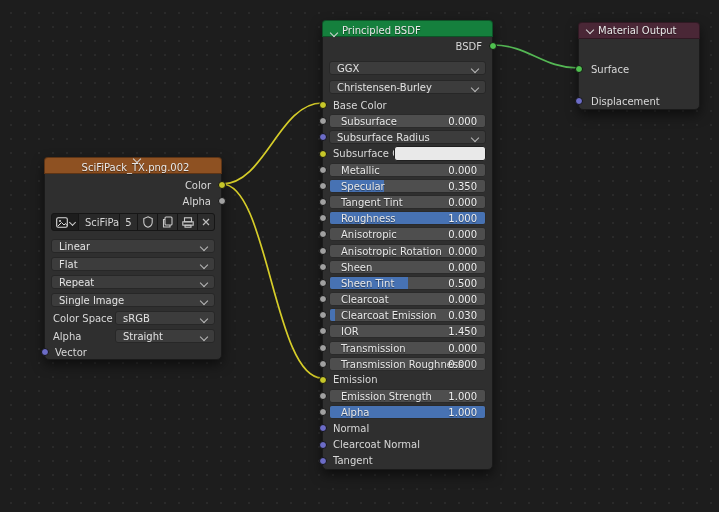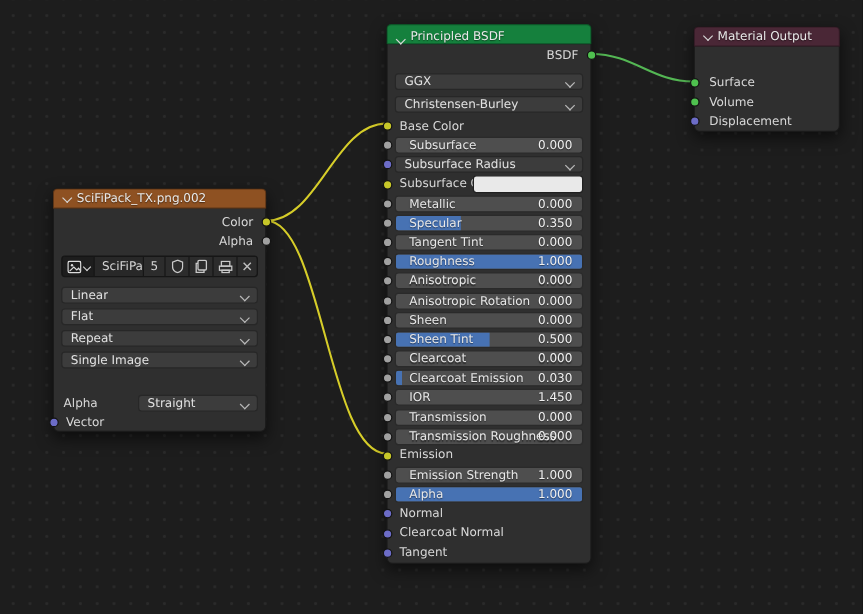--- a/index.html
+++ b/index.html
@@ -71,21 +71,21 @@
 
 <div class="canvas">
 
   <svg class="wires" width="719" height="512">
     <path fill="none" stroke-width="1.7" d="M222,184 C265,184 279,103 322,103" stroke="#d6cd29"></path>
     <path fill="none" stroke-width="1.7" d="M222,184 C268,184 274,378 322,378" stroke="#d6cd29"></path>
     <path fill="none" stroke-width="1.7" d="M493,45 C528,45 543,68 578,68" stroke="#54b754"></path>
   </svg>
 
   <div class="node" style="left:44px;top:157px;width:178px;height:203px;">
-    <div class="nheader" style="background: rgb(142, 81, 34);">
+    <div class="nheader" style="background: rgb(142, 81, 34); flex-direction: column;">
       <span class="chev"></span>
       <span class="ttl">SciFiPack_TX.png.002</span>
     </div>
 
     <div class="row outr" style="top:20px">
       <span class="lbl">Color</span>
       <span class="socket out" style="background: rgb(199, 199, 41);"></span>
     </div>
     <div class="row outr" style="top:36px">
       <span class="lbl">Alpha</span>
@@ -138,20 +138,27 @@
     </div>
     <div class="select" style="left:6px;right:6px;top:117px;">
       <span class="txt">Repeat</span>
         <span class="chev"></span>
     </div>
     <div class="select" style="left:6px;right:6px;top:135px;">
       <span class="txt">Single Image</span>
         <span class="chev"></span>
     </div>
 
+    <div class="row" style="top:153px">
+      <span class="lbl" style="margin-left:8px">Color Space</span>
+      <div class="select" style="right:6px;width:100px;top:0;">
+        <span class="txt">sRGB</span>
+          <span class="chev"></span>
+      </div>
+    </div>
     <div class="row" style="top:171px">
       <span class="lbl" style="margin-left:8px">Alpha</span>
       <div class="select" style="right:6px;width:100px;top:0;">
         <span class="txt">Straight</span>
           <span class="chev"></span>
       </div>
     </div>
 
     <div class="row inr" style="top:187px">
       <span class="socket in" style="background: rgb(108, 108, 199);"></span>
@@ -349,23 +356,19 @@
     <div class="nheader" style="background: rgb(74, 39, 54);">
       <span class="chev"></span>
       <span class="ttl">Material Output</span>
     </div>
 
 
     <div class="row inr" style="top:39px">
       <span class="socket in" style="background: rgb(79, 193, 79);"></span>
       <span class="lbl" style="margin-left:12px">Surface</span>
     </div>
-    <div class="row inr" style="top:55px">
-      <span class="socket in" style="background: rgb(79, 193, 79);"></span>
-      <span class="lbl" style="margin-left:12px">Volume</span>
-    </div>
     <div class="row inr" style="top:71px">
       <span class="socket in" style="background: rgb(108, 108, 199);"></span>
       <span class="lbl" style="margin-left:12px">Displacement</span>
     </div>
   </div>
 
 </div>
 
 </body></html>

